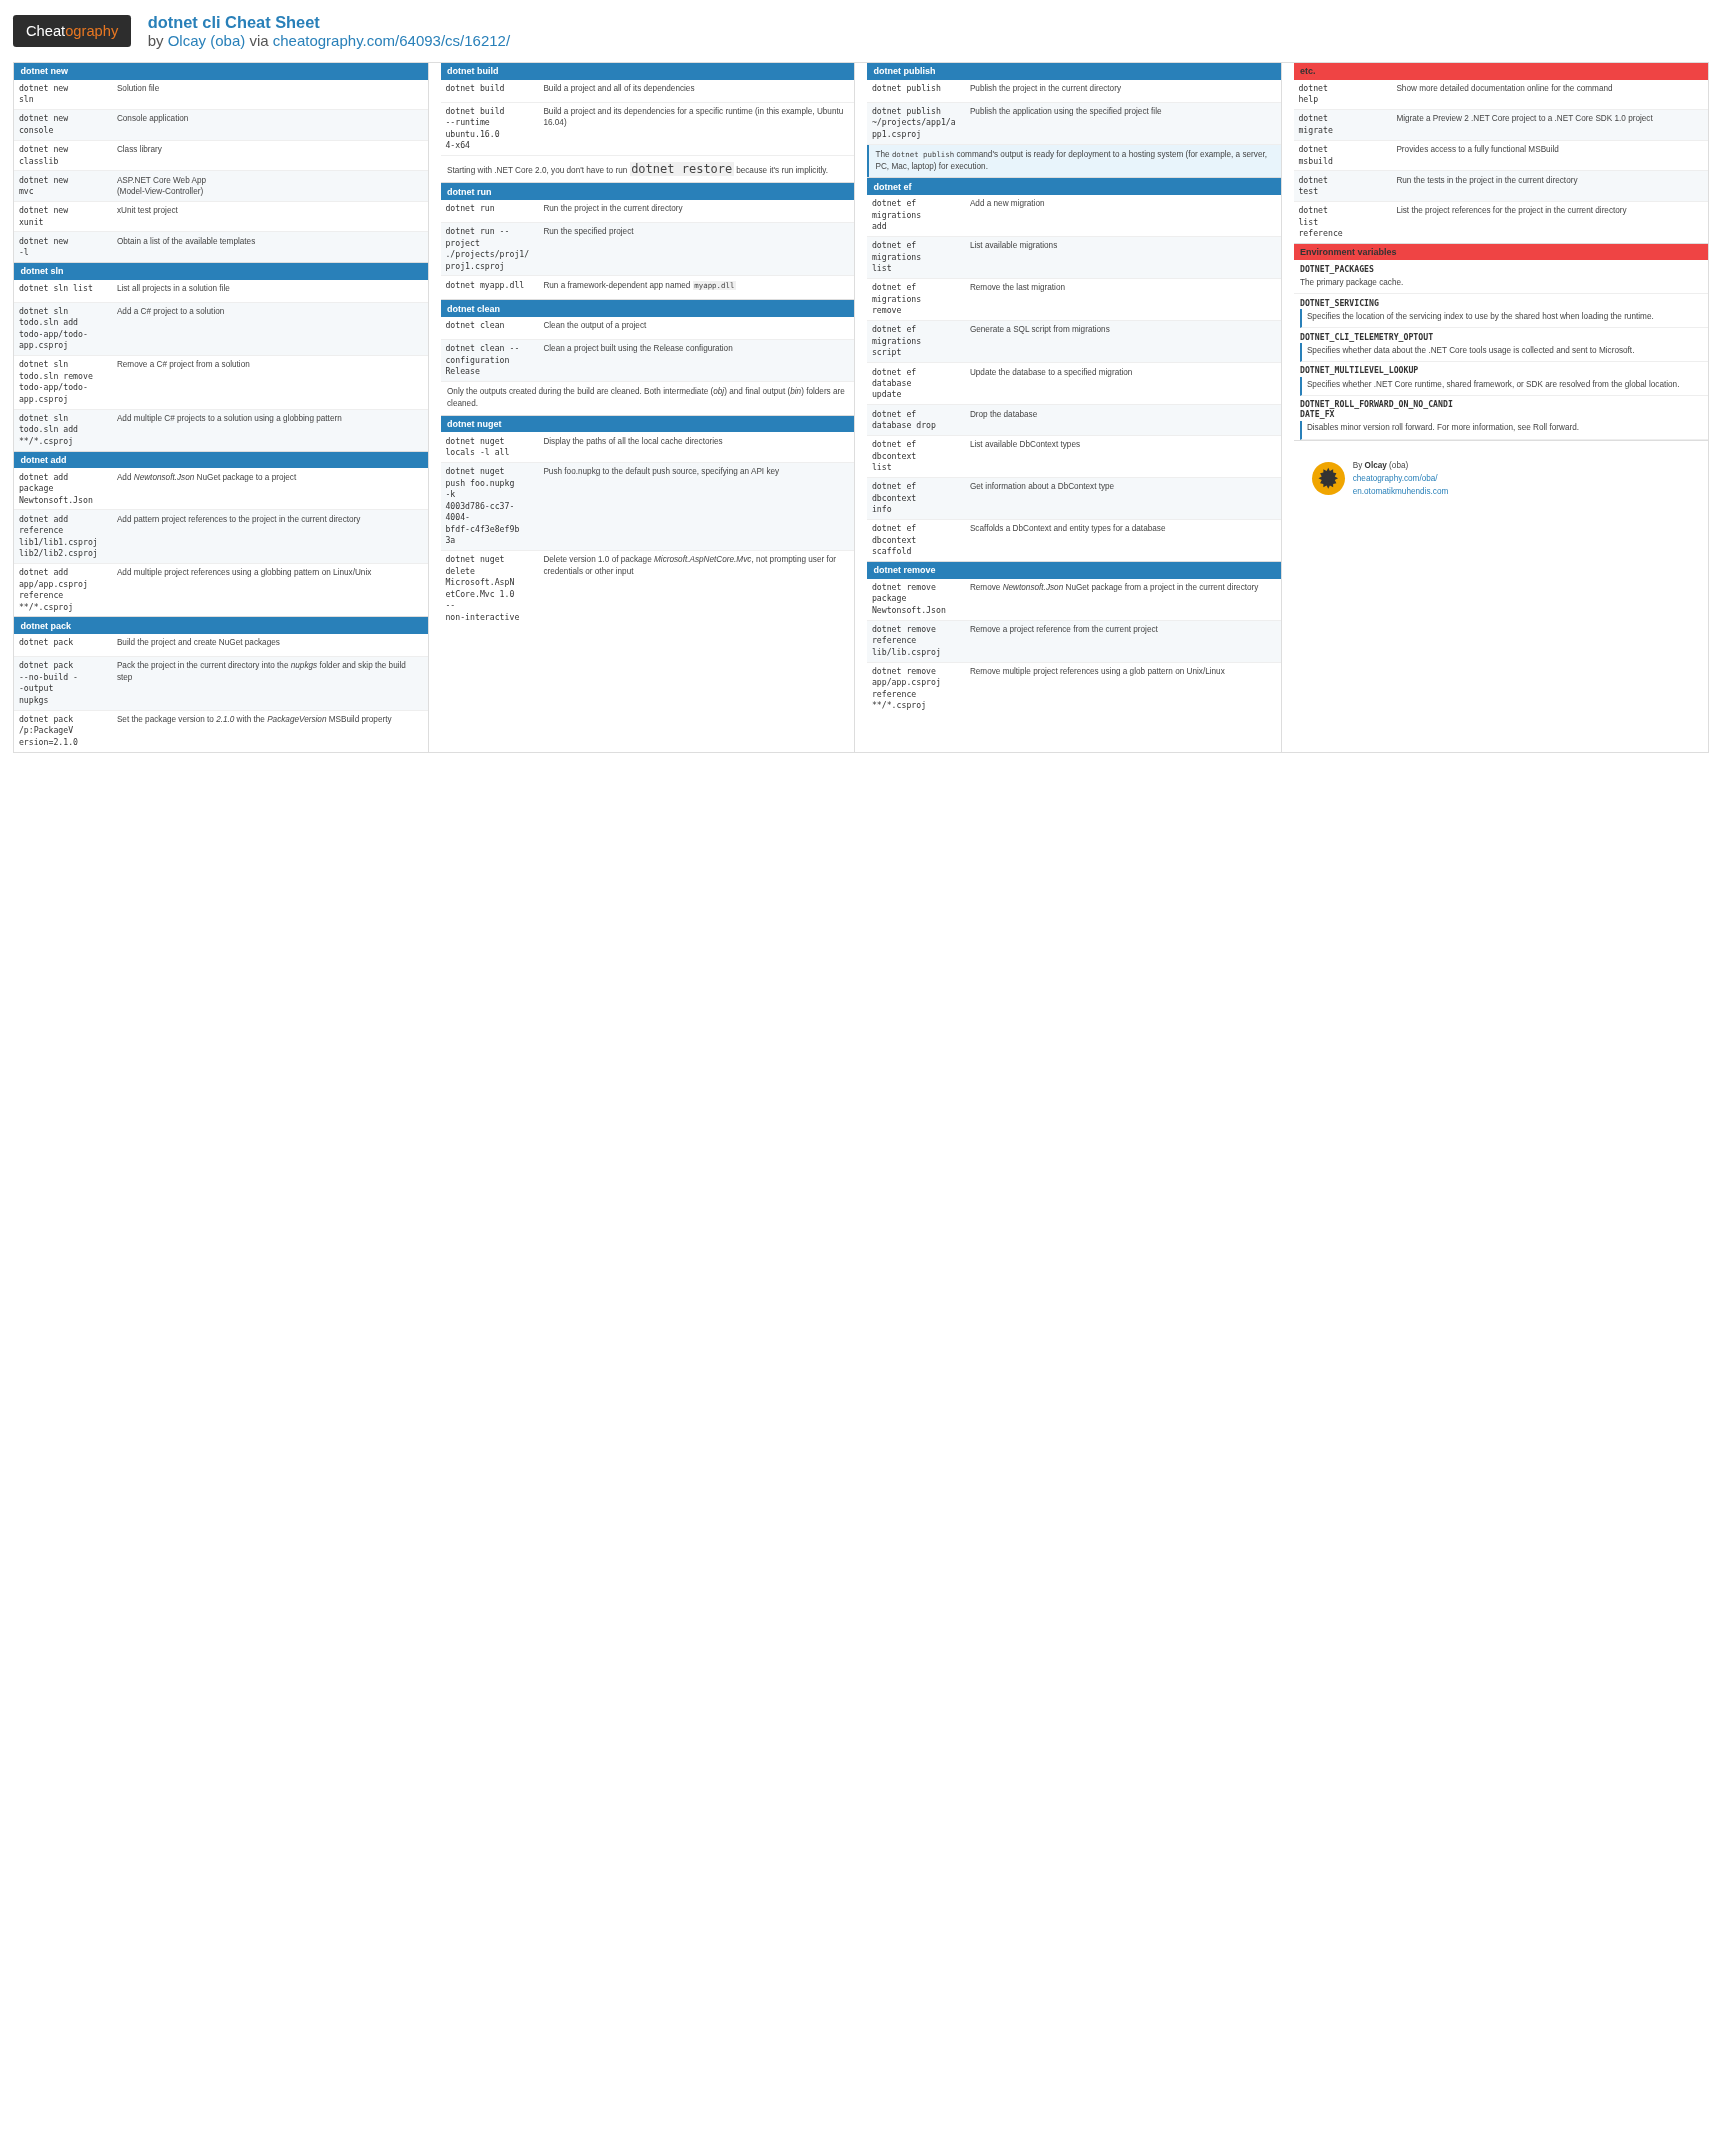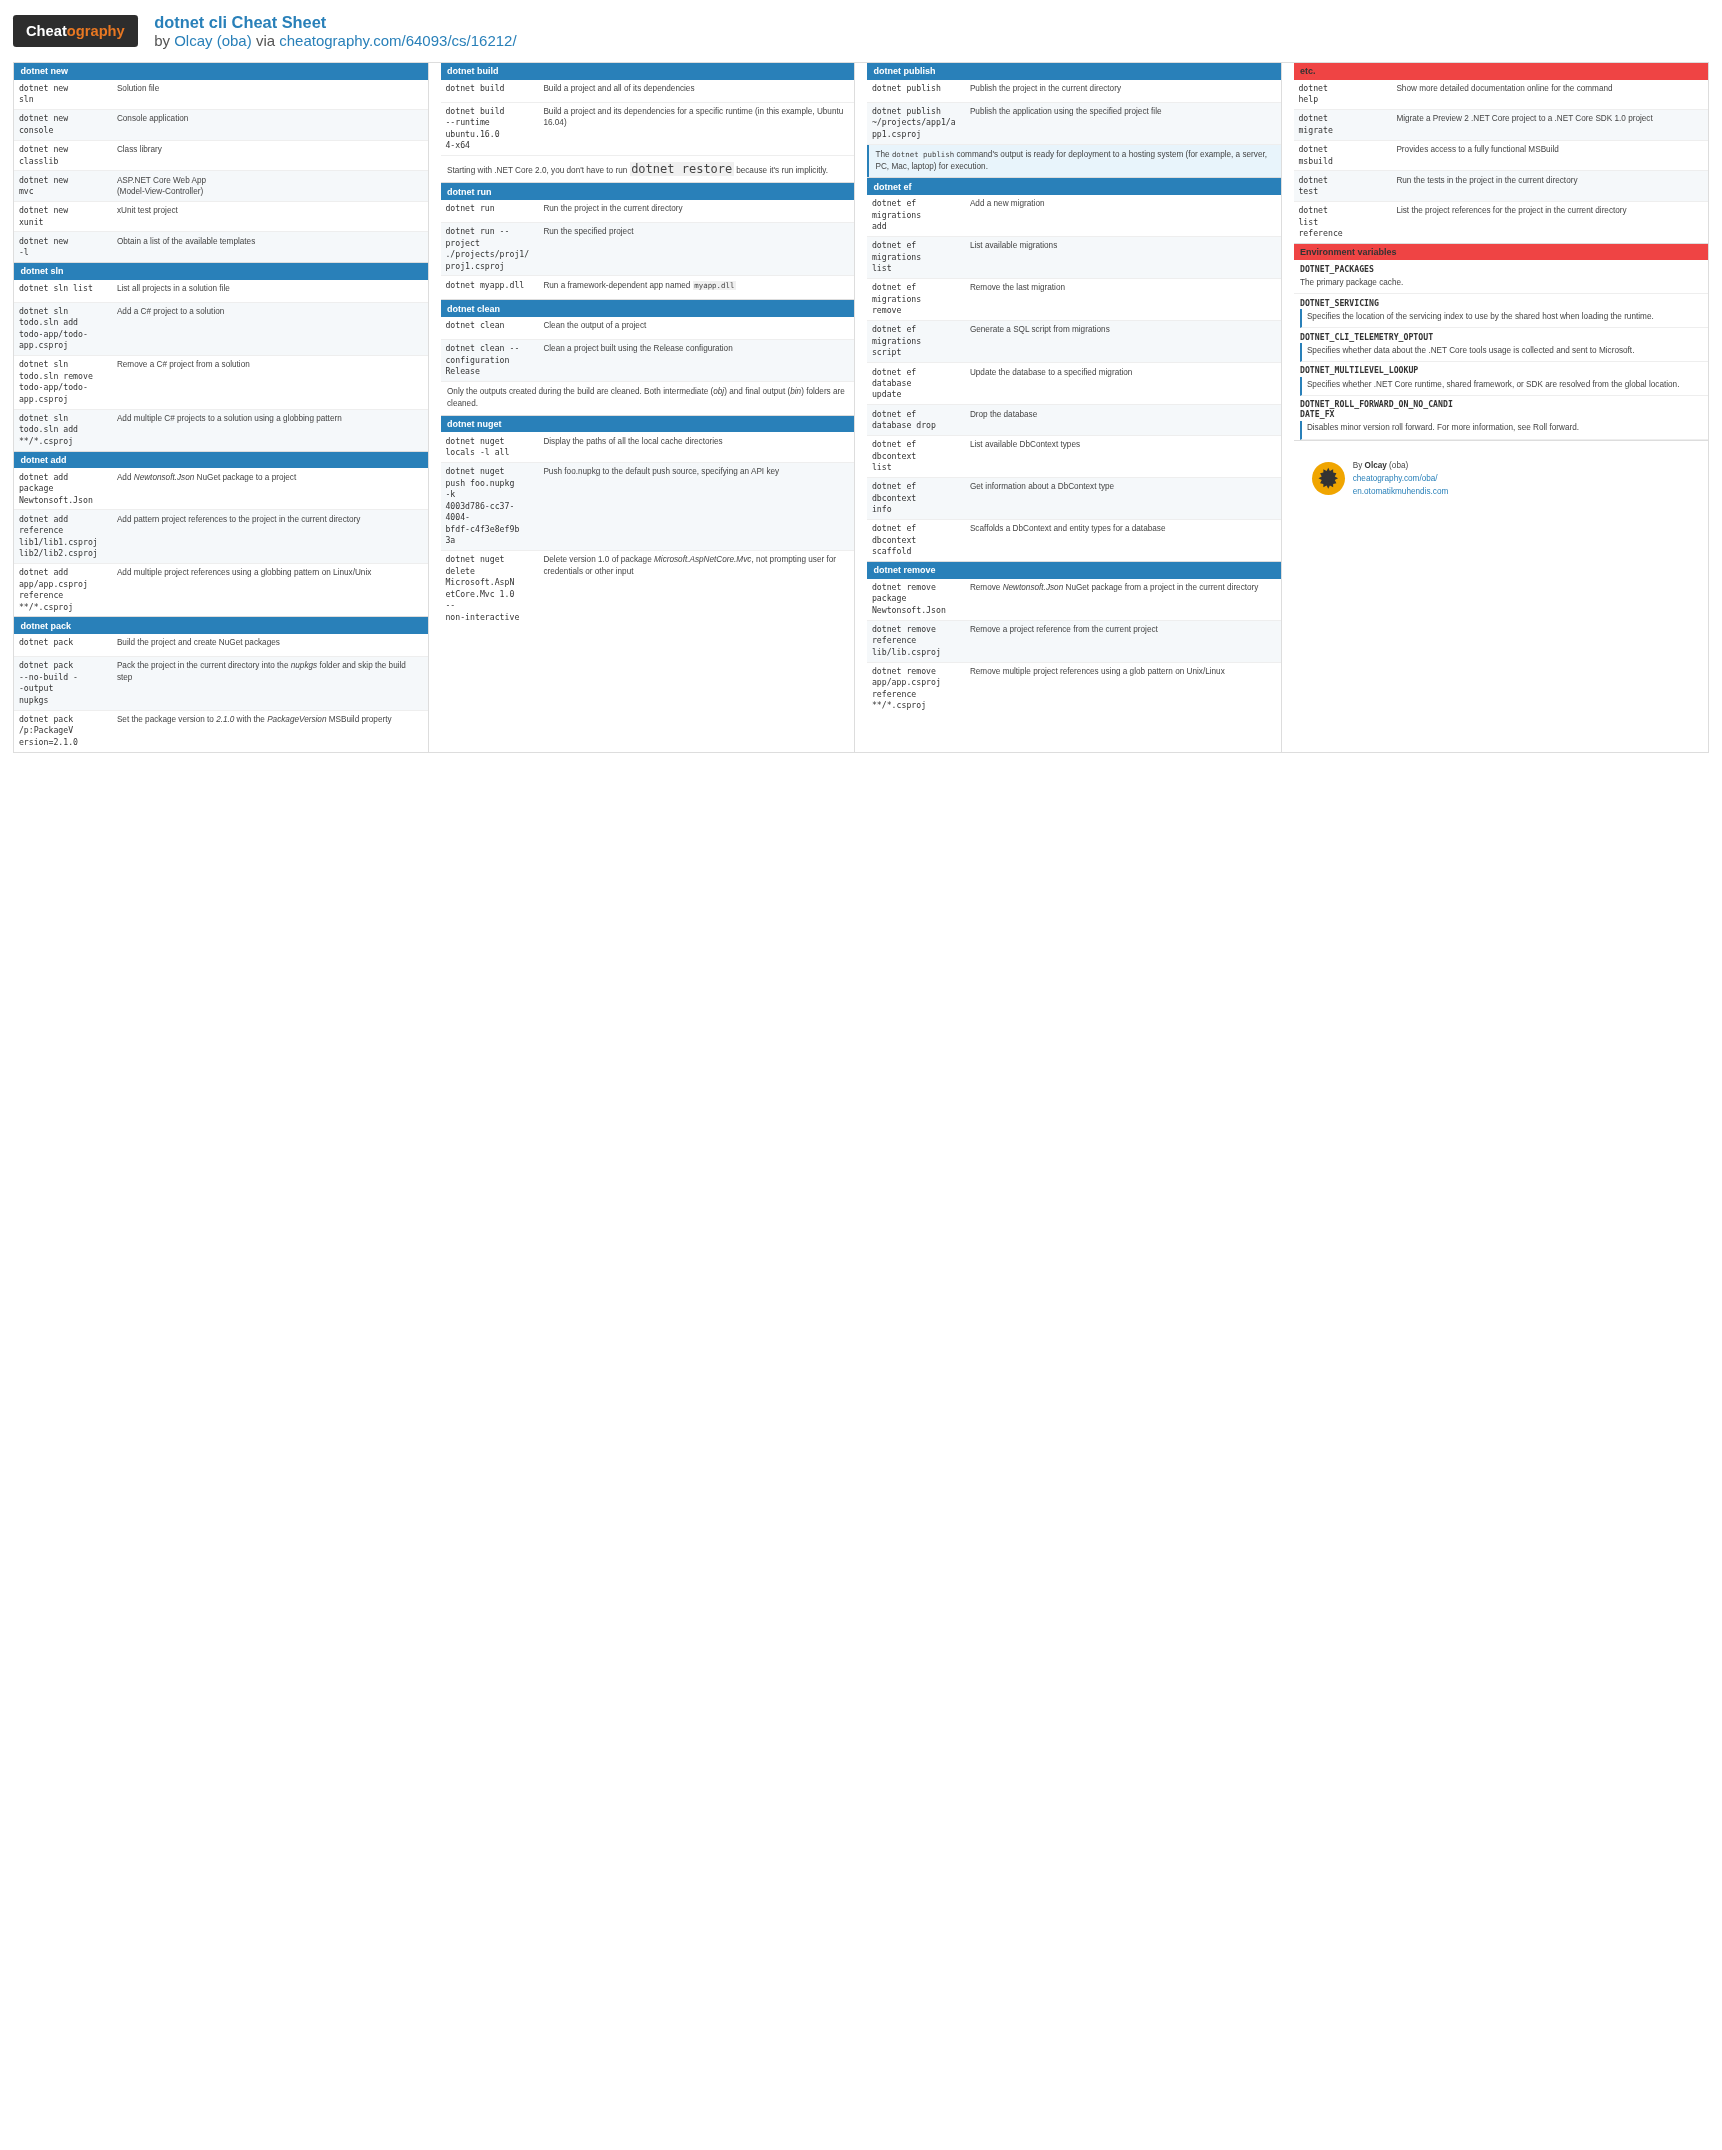--- a/index.html
+++ b/index.html
@@ -13,21 +13,21 @@
     .header {
       display: flex;
       align-items: center;
       margin-bottom: 13px;
       gap: 16.4px;
     }
     .logo {
       background: #2d2d2d;
       color: #fff;
       font-size: 14.7px;
-      font-weight: bold;
+      font-weight: normal;
       padding: 8.2px 13px;
       border-radius: 3.3px;
       white-space: nowrap;
     }
     .logo span { color: #e87722; }
     .header-text h1 {
       color: #2980b9;
       font-size: 16.4px;
       font-weight: bold;
     }

